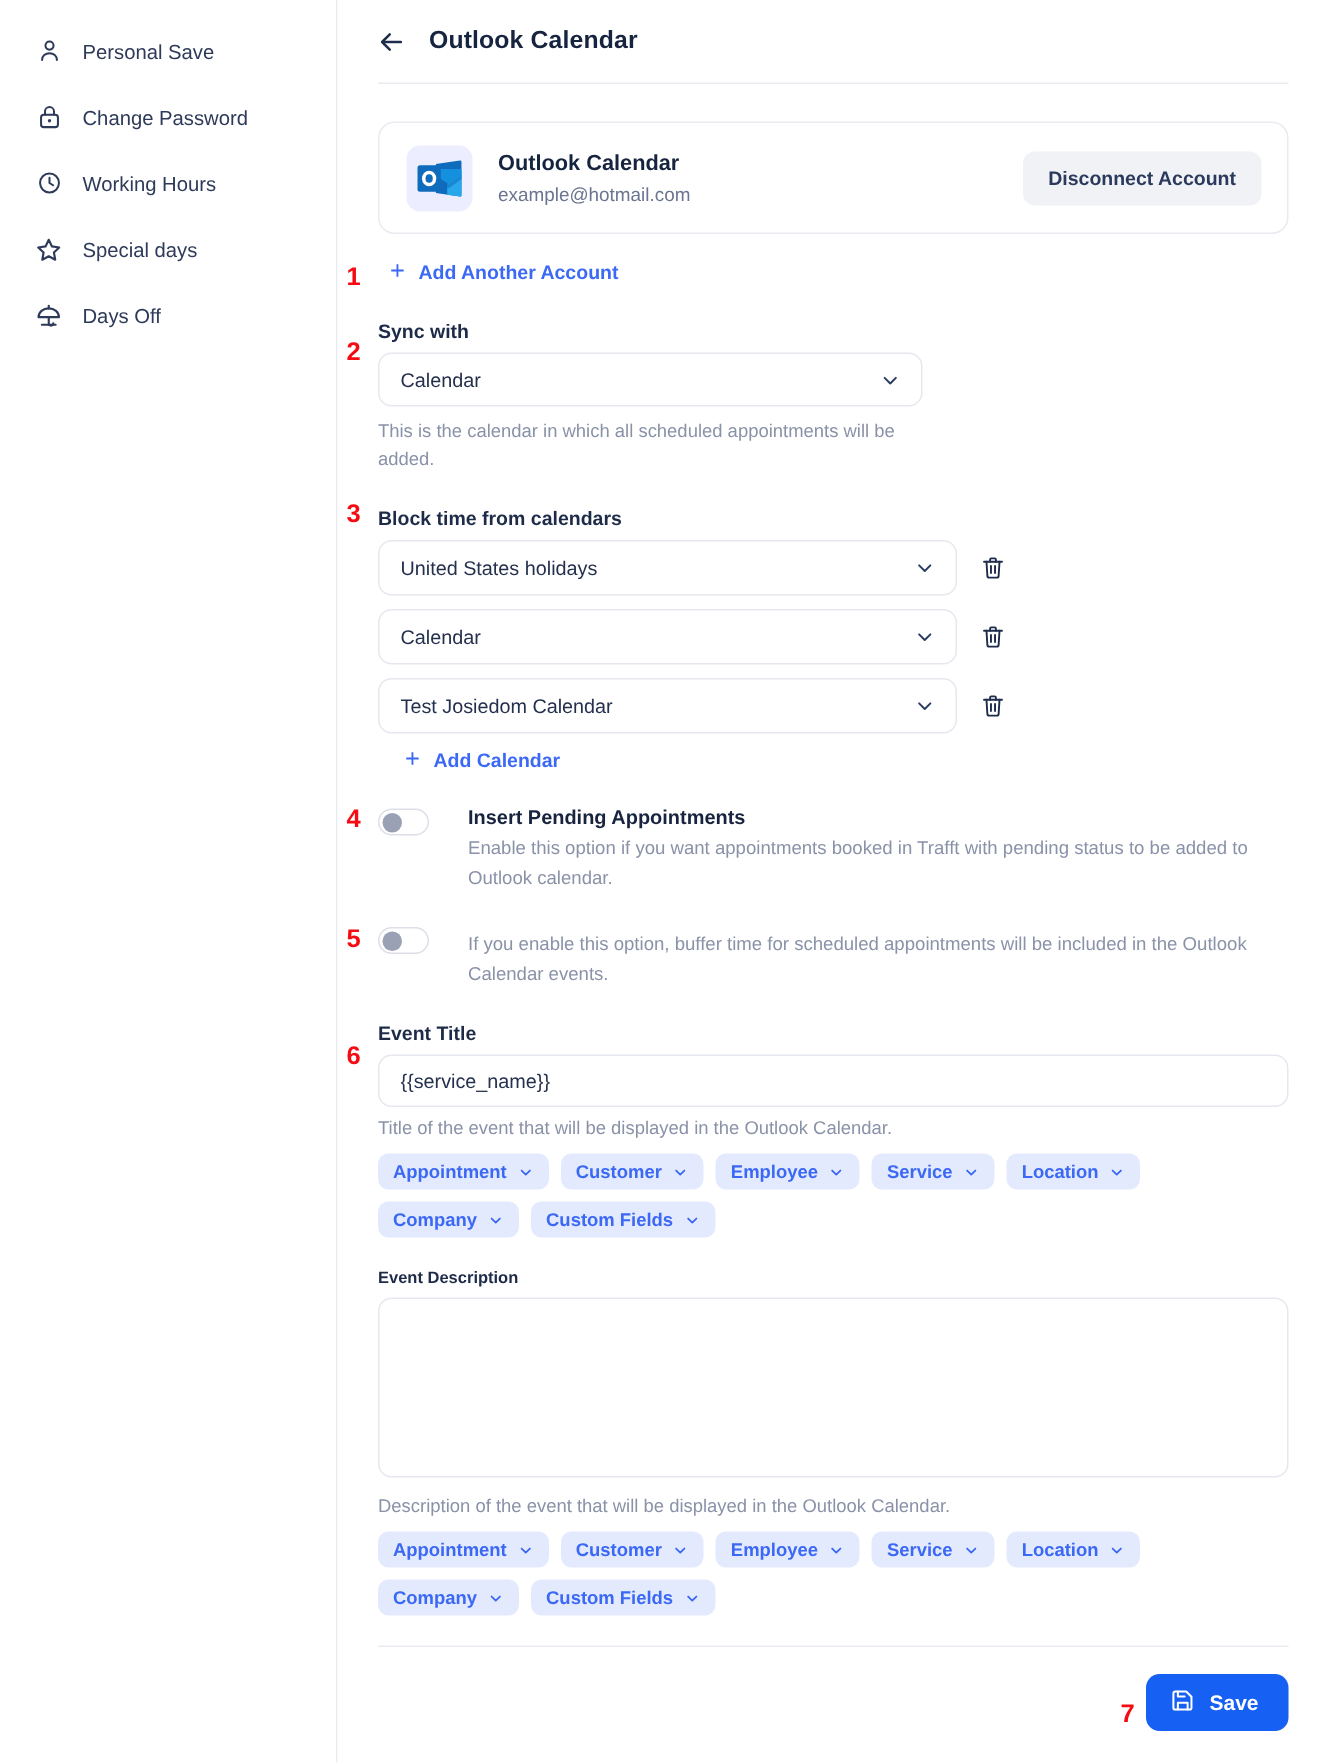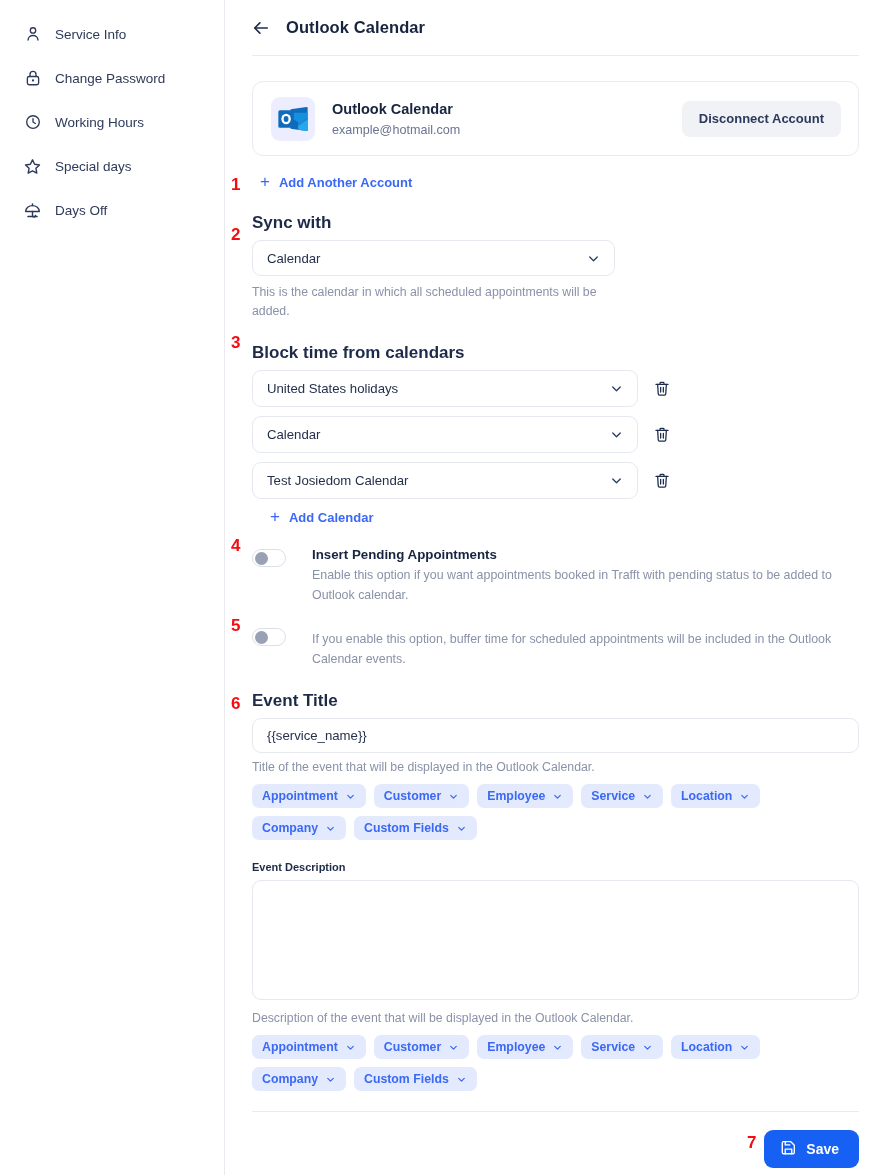--- a/index.html
+++ b/index.html
@@ -86,21 +86,21 @@
   
   .blue-link {
     display: inline-flex; align-items: center; gap: 9px;
     color: #3b68f5; font-size: 13px; font-weight: 600;
     cursor: pointer; line-height: 1;
   }
   .plus { font-size: 17px; font-weight: 400; line-height: 1; margin-top:-1px; }
   .row-add-account { margin-top: 17px; margin-left: 8px; }
 
   .field-label {
-    font-size: 17px; color: #1d2b49; font-weight: 600;
+    font-size: 13px; color: #1d2b49; font-weight: 600;
     margin-top: 22px; margin-bottom: 7px;
   }
 
   
   .select {
     height: 36px; border: 1px solid #e6e8ef; border-radius: 9px;
     background: #fff;
     display: flex; align-items: center; justify-content: space-between;
     padding: 0 13px 0 14px;
     font-size: 13.2px; color: #24304d;
@@ -193,21 +193,21 @@
 
   <nav class="sidebar">
 
     <div class="side-item">
       <span class="si-ico">
         <svg width="18" height="18" viewBox="0 0 24 24" fill="none" stroke="currentColor" stroke-width="1.8" stroke-linecap="round">
           <circle cx="12" cy="7.2" r="3.6"></circle>
           <path d="M5.4 20c0-3.6 3-6 6.6-6s6.6 2.4 6.6 6"></path>
         </svg>
       </span>
-      <span class="si-label">Service Info</span>
+      <span class="si-label">Personal Save</span>
     </div>
 
     <div class="side-item">
       <span class="si-ico">
         <svg width="18" height="18" viewBox="0 0 24 24" fill="none" stroke="currentColor" stroke-width="1.8" stroke-linecap="round">
           <rect x="4.5" y="10" width="15" height="11" rx="2.4"></rect>
           <path d="M8 10V7.2a4 4 0 0 1 8 0V10"></path>
           <circle cx="12" cy="15.3" r="1.5" fill="currentColor" stroke="none"></circle>
         </svg>
       </span>

